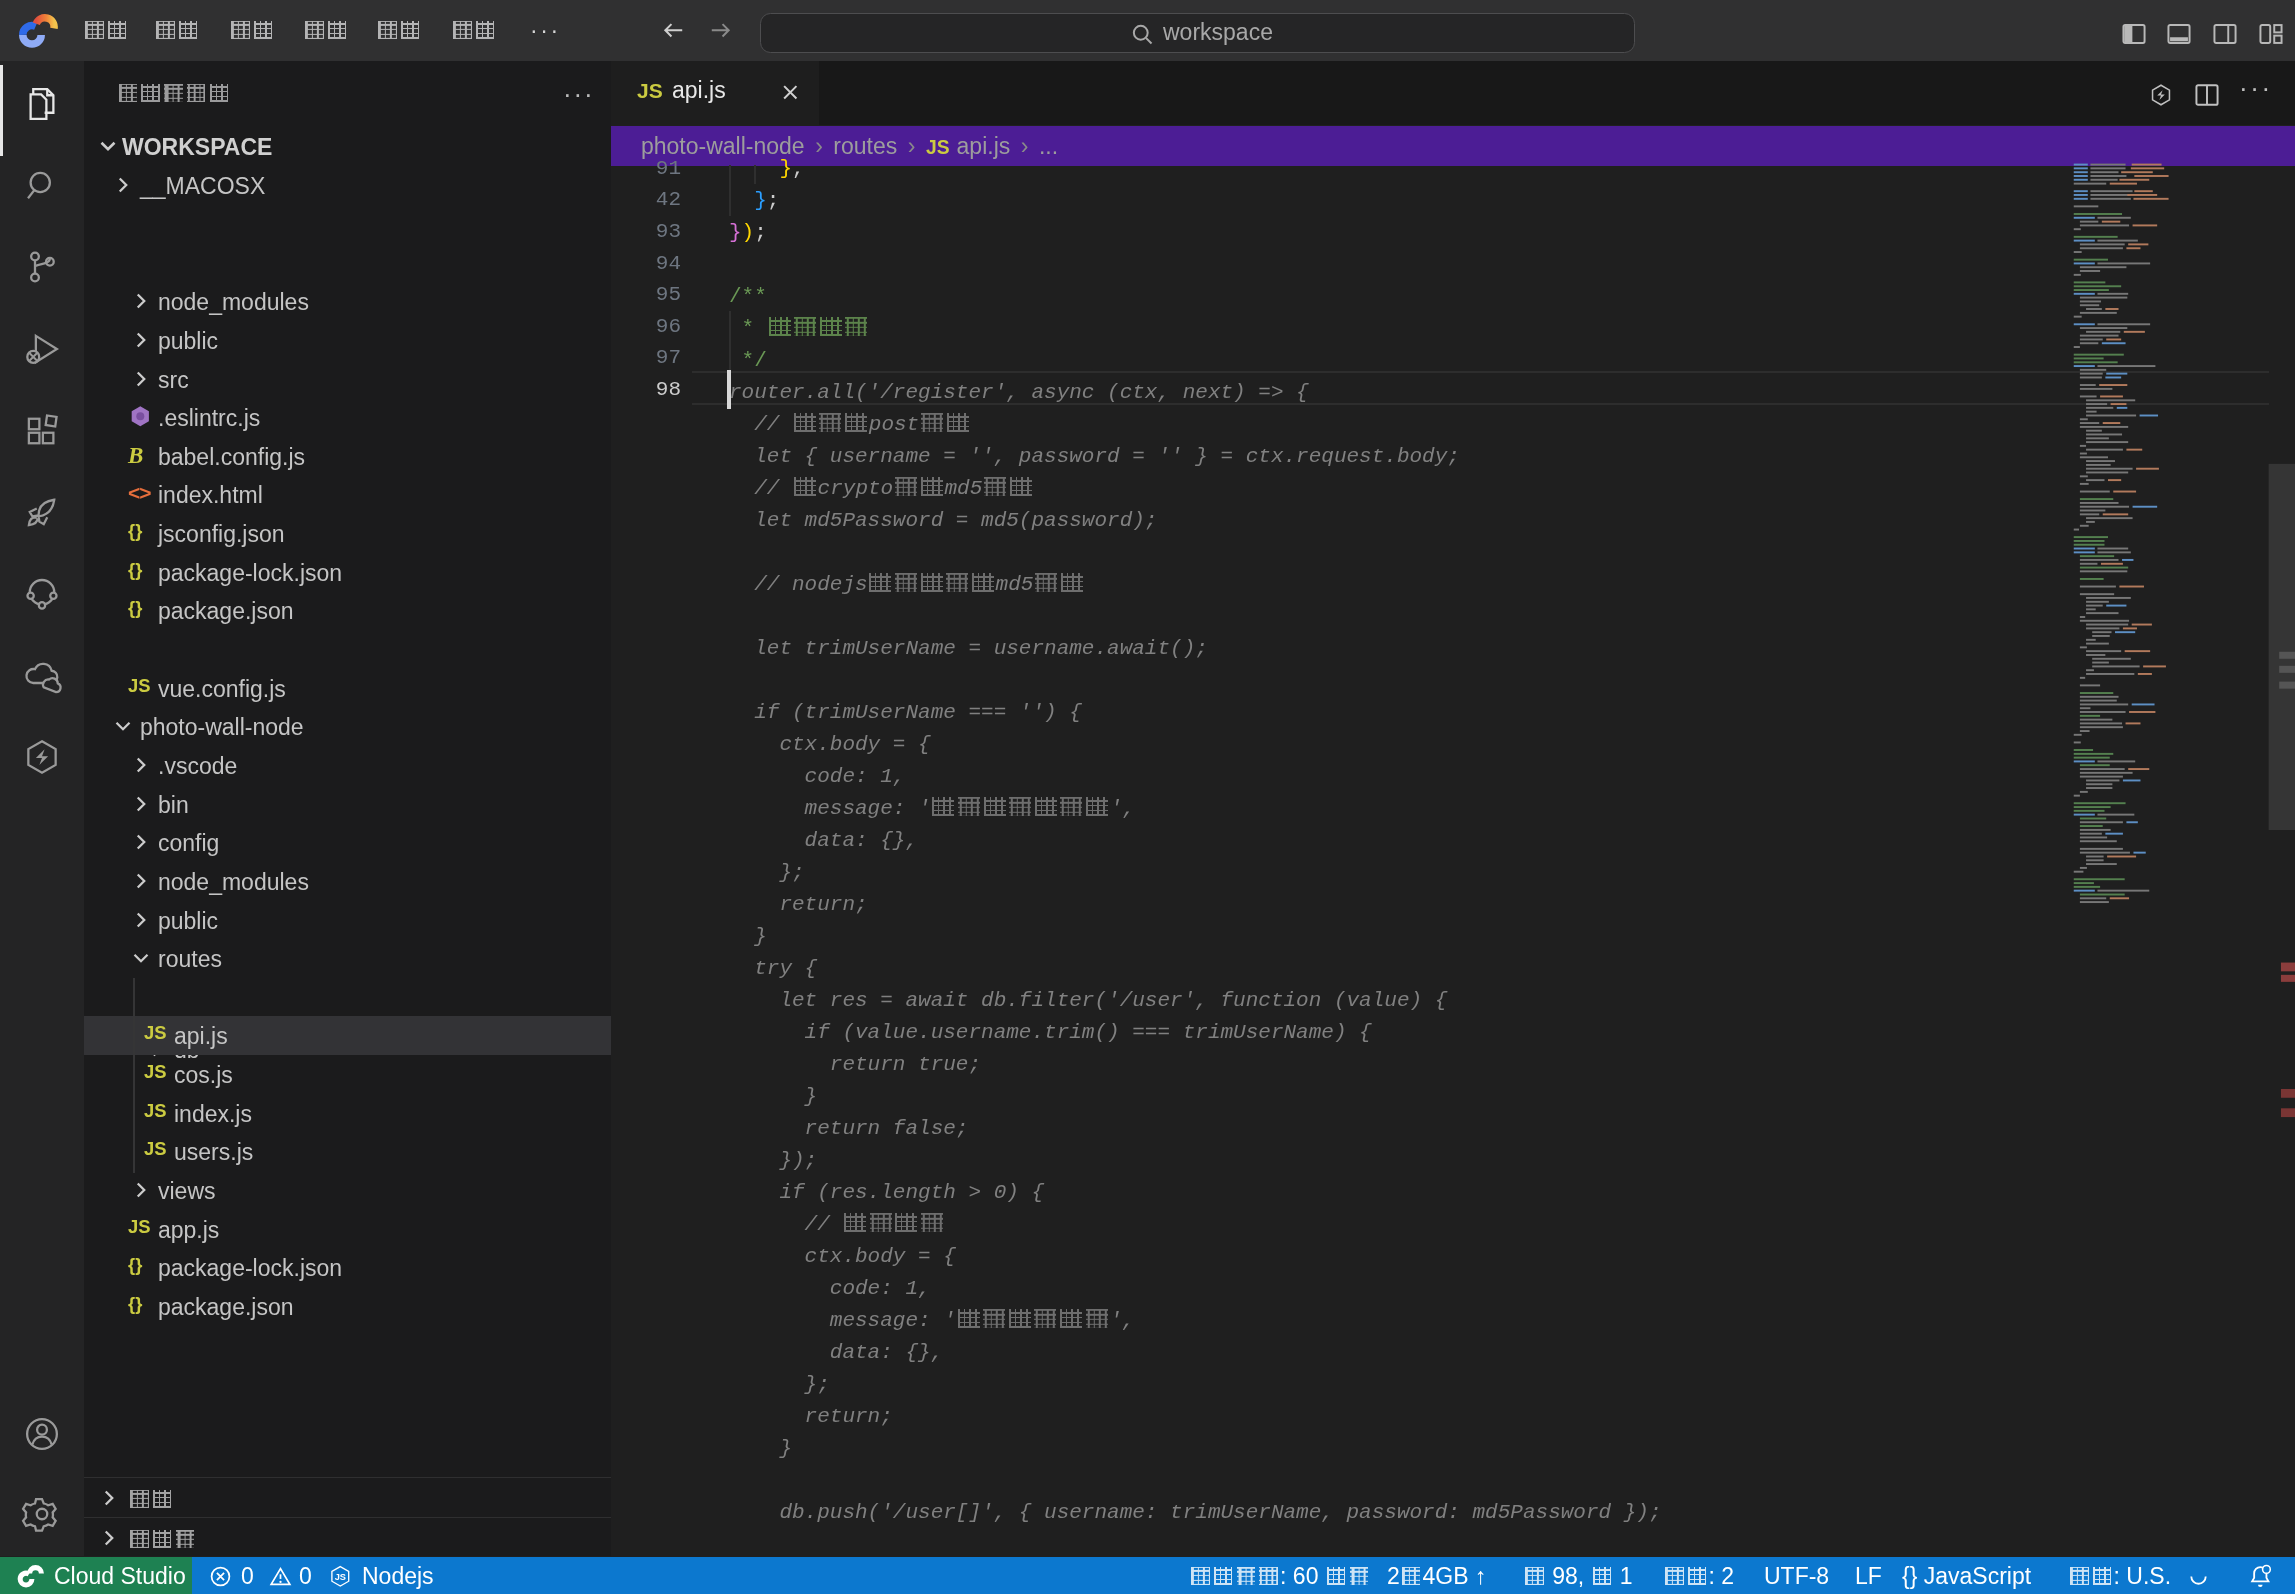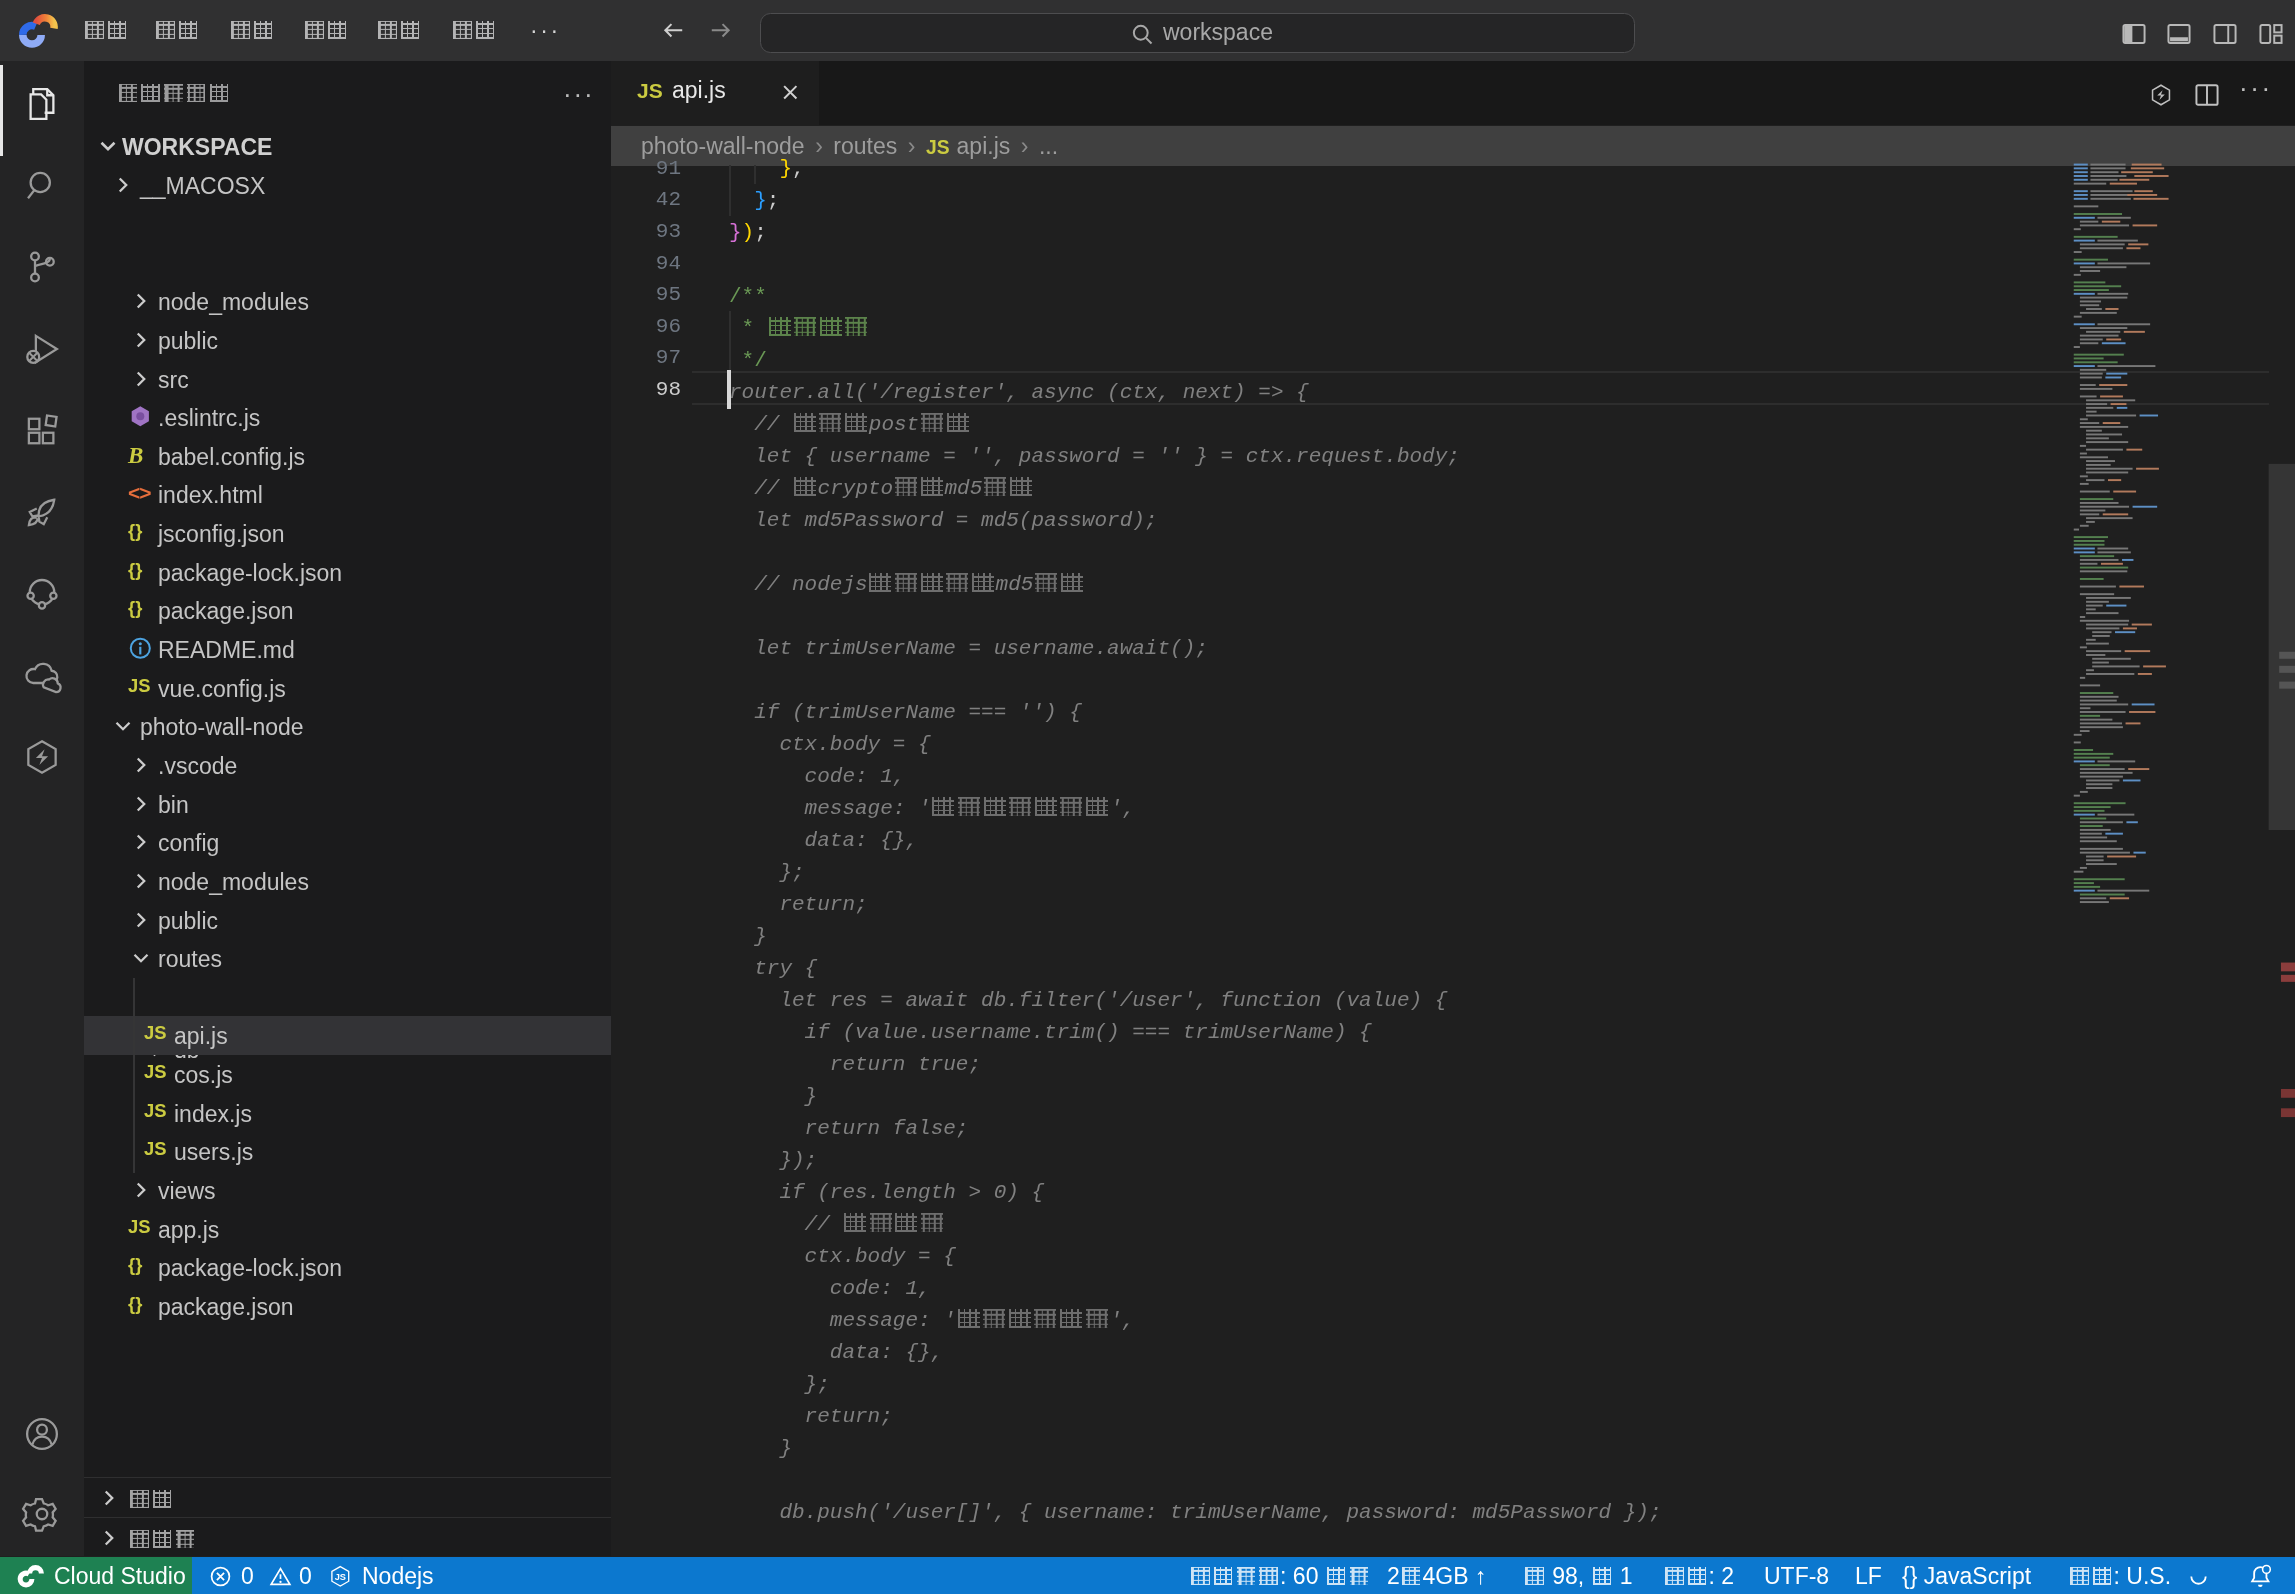--- a/index.html
+++ b/index.html
@@ -30,21 +30,21 @@
 .fi svg,svg.fi{width:24.6px;height:24.6px;vertical-align:-2.6px}
 .ijs{color:#cbcb41;font-style:normal}
 .ijson{color:#cbcb41}
 .ibab{color:#cbcb41;font-style:italic;font-family:"Liberation Serif",serif;font-size:23px}
 .ihtml{color:#e66e3c;font-size:21px;letter-spacing:-0.9px}
 .tlab{position:absolute;top:7px;font-size:23px;white-space:nowrap}
 .tguide{position:absolute;left:49px;top:917px;width:1.8px;height:195px;background:#353536}
 
 #tabstrip{position:absolute;left:611px;top:61px;width:1684px;height:64px;background:#181818}
 #tab{position:absolute;left:0;top:0;width:208px;height:64px;background:#1e1e1e;color:#e8e8e8}
-#bcrumb{position:absolute;left:611px;top:126px;width:1684px;height:40px;background:#404040;color:#9d9d9d;font-size:23px;line-height:40px}
+#bcrumb{position:absolute;left:611px;top:126px;width:1684px;height:40px;background:#4c1d95;color:#9d9d9d;font-size:23px;line-height:40px}
 #code{position:absolute;left:729px;top:153px;font-family:"Liberation Mono",monospace;font-size:21px;line-height:32px;white-space:pre;color:#cccccc}
 .gnum{position:absolute;left:611px;width:70px;text-align:right;font-family:"Liberation Mono",monospace;font-size:21px;line-height:32px;color:#6e7681}
 .gnum.cur{color:#cccccc}
 .tb{color:#cccccc}.tw{color:#cccccc}
 .by{color:#ffd700}.bb{color:#2b9eff}.bp{color:#d670d6}
 .tc{color:#6a9955}
 .gh{color:#808080;font-style:italic}
 .cline{position:absolute;left:692px;width:1577px;height:1.8px;background:#2d2d2d}
 .iguide{position:absolute;width:1.8px;background:#2f2f2f}
 #cursor{position:absolute;left:727px;top:370px;width:3.5px;height:39px;background:#d8d8d8}
@@ -214,28 +214,20 @@
       <span class="ticon" style="left:44px"><span class="fi ijson">{}</span></span>
       <span class="tlab" style="left:74px">jsconfig.json</span>
     </div>
 <div class="trow" style="top:492px">
       <span class="ticon" style="left:44px"><span class="fi ijson">{}</span></span>
       <span class="tlab" style="left:74px">package-lock.json</span>
     </div>
 <div class="trow" style="top:530px">
       <span class="ticon" style="left:44px"><span class="fi ijson">{}</span></span>
       <span class="tlab" style="left:74px">package.json</span>
-    </div>
-<div class="trow" style="top:569px">
-      <span class="ticon" style="left:44px"><svg class="fi" viewBox="0 0 16 16">
-          <circle cx="8" cy="8" r="6.2" fill="none" stroke="#4da3e0" stroke-width="1.3"></circle>
-          <circle cx="8" cy="5" r="1" fill="#4da3e0"></circle>
-          <rect x="7.3" y="7" width="1.4" height="5" fill="#4da3e0"></rect>
-        </svg></span>
-      <span class="tlab" style="left:74px">README.md</span>
     </div>
 <div class="trow" style="top:608px">
       <span class="ticon" style="left:44px"><span class="fi ijs">JS</span></span>
       <span class="tlab" style="left:74px">vue.config.js</span>
     </div>
 <div class="trow" style="top:646px">
       <span class="ticon" style="left:26px"><svg class="cv" viewBox="0 0 16 16">
           <path d="M4 6l4 4 4-4" fill="none" stroke="#cccccc" stroke-width="1.4"></path>
         </svg></span>
       <span class="tlab" style="left:56px">photo-wall-node</span>

